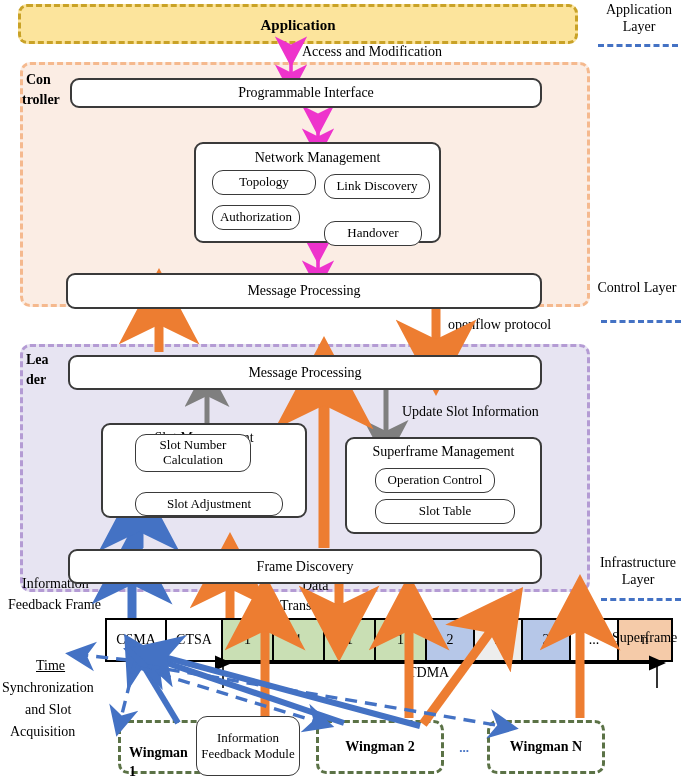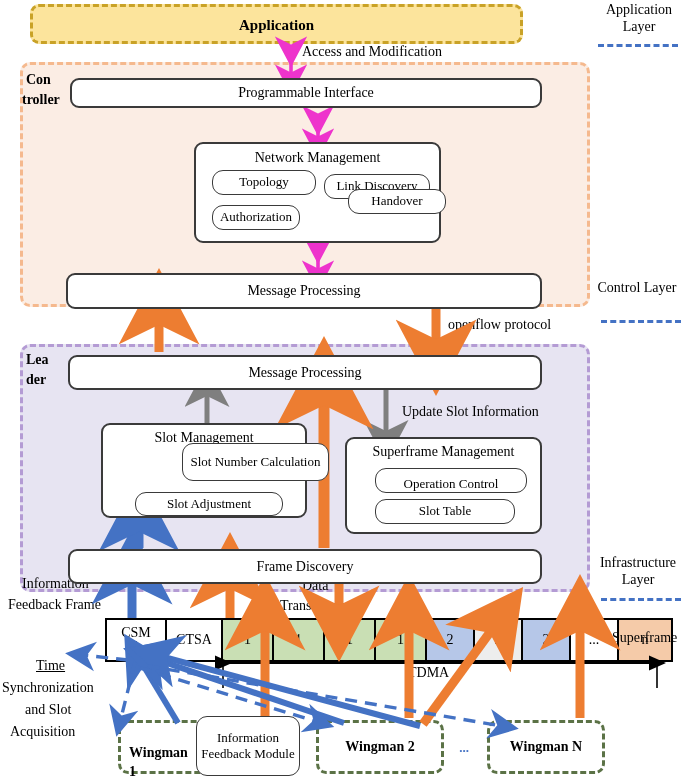--- a/index.html
+++ b/index.html
@@ -17,21 +17,21 @@
   }
   .abs { position: absolute; box-sizing: border-box; }
 
   
   .region {
     border-style: dashed;
     border-width: 3px;
     border-radius: 10px;
   }
   #app-region {
-    left: 30px; top: 4px; width: 493px; height: 40px;
+    left: 18px; top: 4px; width: 560px; height: 40px;
     background: #FCE49C;
     border-color: #C9A227;
     border-radius: 9px;
   }
   #controller-region {
     left: 20px; top: 62px; width: 570px; height: 245px;
     background: #FBEDE4;
     border-color: #F5B98E;
   }
   #leader-region {
@@ -282,21 +282,21 @@
     <div class="grouptitle" style="top:6px;">Network Management</div>
     <div class="abs wbox wbox-sm" style="left:16px; top:26px; width:104px; height:25px;">
       <span>Topology</span>
     </div>
     <div class="abs wbox wbox-sm" style="left:128px; top:30px; width:106px; height:25px;">
       <span>Link Discovery</span>
     </div>
     <div class="abs wbox wbox-sm" style="left:16px; top:61px; width:88px; height:25px;">
       <span>Authorization</span>
     </div>
-    <div class="abs wbox wbox-sm" style="left:128px; top:45px; width:98px; height:25px;margin-left:24px;">
+    <div class="abs wbox wbox-sm" style="left:128px; top:77px; width:98px; height:25px;">
       <span>Handover</span>
     </div>
   </div>
 
   <div class="abs wbox" id="controller-message-processing" style="left:66px; top:273px; width:476px; height:36px; z-index:3;">
     <span>Message Processing</span>
   </div>
 
   <div class="abs lbl lbl-center" style="left:597px; top:280px; width:80px;">Control Layer</div>
   <div class="abs divider" style="left:601px; top:320px; width:80px;"></div>
@@ -309,31 +309,31 @@
   <div class="abs lbl lbl-b" style="left:26px; top:372px; z-index:4;">der</div>
 
   <div class="abs wbox" id="leader-message-processing" style="left:68px; top:355px; width:474px; height:35px; z-index:3;">
     <span>Message Processing</span>
   </div>
 
   <div class="abs lbl" style="left:402px; top:404px;">Update Slot Information</div>
 
   <div class="abs wbox" id="slot-management" style="left:101px; top:423px; width:206px; height:95px; display:block; z-index:3;">
     <div class="grouptitle" style="top:5px;">Slot Management</div>
-    <div class="abs wbox wbox-sm" style="left:32px; top:18px; width:147px; height:38px; flex-direction:column;margin-left:47px;">
+    <div class="abs wbox wbox-sm" style="left:32px; top:9px; width:116px; height:38px; flex-direction:column;">
       <span>Slot Number Calculation</span>
     </div>
     <div class="abs wbox wbox-sm" style="left:32px; top:67px; width:148px; height:24px;">
       <span>Slot Adjustment</span>
     </div>
   </div>
 
   <div class="abs wbox" id="superframe-management" style="left:345px; top:437px; width:197px; height:97px; display:block; z-index:3;">
     <div class="grouptitle" style="top:5px;">Superframe Management</div>
-    <div class="abs wbox wbox-sm" style="left:28px; top:29px; width:152px; height:25px;align-items:flex-end;">
+    <div class="abs wbox wbox-sm" style="left:28px; top:29px; width:120px; height:25px;">
       <span>Operation Control</span>
     </div>
     <div class="abs wbox wbox-sm" style="left:28px; top:60px; width:140px; height:25px;">
       <span>Slot Table</span>
     </div>
   </div>
 
   <div class="abs wbox" id="frame-processing" style="left:68px; top:549px; width:474px; height:35px; z-index:3;">
     <span>Frame Discovery</span>
   </div>
@@ -341,21 +341,21 @@
   <div class="abs lbl lbl-center" style="left:592px; top:555px; width:92px;">Infrastructure Layer</div>
   <div class="abs divider" style="left:601px; top:598px; width:80px;"></div>
 
   <div class="abs lbl" style="left:22px; top:576px;">Information</div>
   <div class="abs lbl" style="left:8px; top:597px;">Feedback Frame</div>
 
   <div class="abs lbl" style="left:302px; top:578px;">Data</div>
   <div class="abs lbl" style="left:280px; top:598px;">Transmission</div>
 
   <div class="abs" id="superframe" style="width: 568px;">
-      <div class="sfcell sf-white" style="width: 60px; flex-direction: column;">
+      <div class="sfcell sf-white" style="width: 60px; flex-direction: row;">
         <span>CSM</span>
         <span>A</span>
       </div>
       <div class="sfcell sf-white" style="width: 56px;">CTSA</div>
       <div class="sfcell sf-green" style="width: 51px;">1</div>
       <div class="sfcell sf-green" style="width: 51px;">1</div>
       <div class="sfcell sf-green" style="width: 51px;">1</div>
       <div class="sfcell sf-green" style="width: 51px;">1</div>
       <div class="sfcell sf-blue" style="width: 48px;">2</div>
       <div class="sfcell sf-gray" style="width: 48px;">3</div>

